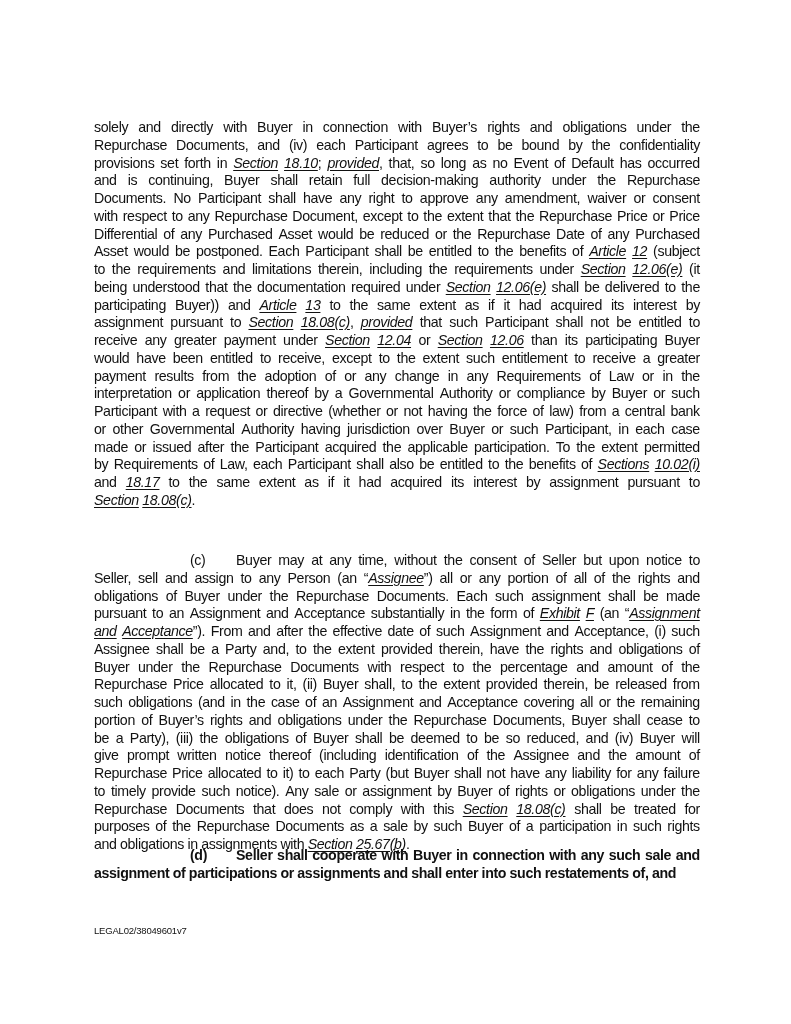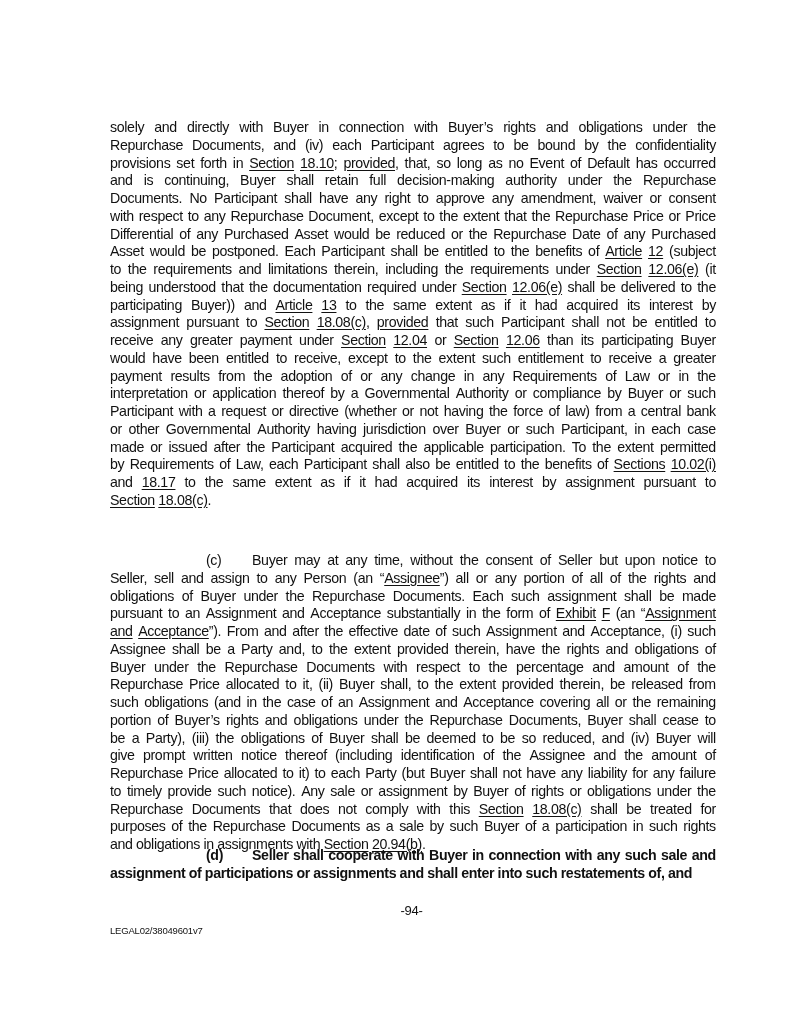--- a/index.html
+++ b/index.html
@@ -1,28 +1,28 @@
 <!DOCTYPE html>
 <html><head>
 <meta charset="utf-8">
 <style>
   html, body { margin: 0; padding: 0; background: #ffffff; }
   body { width: 791px; height: 1024px; position: relative; overflow: hidden; }
-  .page { position: absolute; left: 0; top: 0; width: 654px; height: 1024px; background: #fff; margin-left: 16px; }
+  .page { position: absolute; left: 0; top: 0; width: 654px; height: 1024px; background: #fff; }
   .body-text {
     position: absolute; left: 94px; width: 606px;
     font-family: "Liberation Sans", sans-serif;
     font-size: 14.2px; line-height: 17.75px; color: #111;
     text-align: justify;
     letter-spacing: -0.35px;
     word-spacing: -0.2px;
   }
   .jline { display: flex; justify-content: space-between; white-space: pre; }
   .jline.last { justify-content: flex-start; gap: 0; }
-  u { text-decoration: underline; text-underline-offset: 2px; }
+  u { text-decoration: underline; text-underline-offset: 2px; font-style: italic; }
   .indent-label { display: inline-block; width: 46px; }
   .indent-pad { display: inline-block; width: 96px; }
   #p1 { top: 119px; }
   #p2 { top: 552px; }
   #p3 { top: 847px; font-weight: bold; }
   .page-number {
     position: absolute; top: 903px; left: 0; width: 791px; text-align: center;
     font-family: "Liberation Sans", sans-serif; font-size: 13px; color: #111; letter-spacing: -0.3px;
   }
   .doc-id {
@@ -68,21 +68,20 @@
       <div class="jline" style="height: 17.75px;"><span><span>Buyer</span></span><span><span>under</span></span><span><span>the</span></span><span><span>Repurchase</span></span><span><span>Documents</span></span><span><span>with</span></span><span><span>respect</span></span><span><span>to</span></span><span><span>the</span></span><span><span>percentage</span></span><span><span>and</span></span><span><span>amount</span></span><span><span>of</span></span><span><span>the</span></span></div>
       <div class="jline" style="height: 17.75px;"><span><span>Repurchase</span></span><span><span>Price</span></span><span><span>allocated</span></span><span><span>to</span></span><span><span>it,</span></span><span><span>(ii)</span></span><span><span>Buyer</span></span><span><span>shall,</span></span><span><span>to</span></span><span><span>the</span></span><span><span>extent</span></span><span><span>provided</span></span><span><span>therein,</span></span><span><span>be</span></span><span><span>released</span></span><span><span>from</span></span></div>
       <div class="jline" style="height: 17.75px;"><span><span>such</span></span><span><span>obligations</span></span><span><span>(and</span></span><span><span>in</span></span><span><span>the</span></span><span><span>case</span></span><span><span>of</span></span><span><span>an</span></span><span><span>Assignment</span></span><span><span>and</span></span><span><span>Acceptance</span></span><span><span>covering</span></span><span><span>all</span></span><span><span>or</span></span><span><span>the</span></span><span><span>remaining</span></span></div>
       <div class="jline" style="height: 17.75px;"><span><span>portion</span></span><span><span>of</span></span><span><span>Buyer’s</span></span><span><span>rights</span></span><span><span>and</span></span><span><span>obligations</span></span><span><span>under</span></span><span><span>the</span></span><span><span>Repurchase</span></span><span><span>Documents,</span></span><span><span>Buyer</span></span><span><span>shall</span></span><span><span>cease</span></span><span><span>to</span></span></div>
       <div class="jline" style="height: 17.75px;"><span><span>be</span></span><span><span>a</span></span><span><span>Party),</span></span><span><span>(iii)</span></span><span><span>the</span></span><span><span>obligations</span></span><span><span>of</span></span><span><span>Buyer</span></span><span><span>shall</span></span><span><span>be</span></span><span><span>deemed</span></span><span><span>to</span></span><span><span>be</span></span><span><span>so</span></span><span><span>reduced,</span></span><span><span>and</span></span><span><span>(iv)</span></span><span><span>Buyer</span></span><span><span>will</span></span></div>
       <div class="jline" style="height: 17.75px;"><span><span>give</span></span><span><span>prompt</span></span><span><span>written</span></span><span><span>notice</span></span><span><span>thereof</span></span><span><span>(including</span></span><span><span>identification</span></span><span><span>of</span></span><span><span>the</span></span><span><span>Assignee</span></span><span><span>and</span></span><span><span>the</span></span><span><span>amount</span></span><span><span>of</span></span></div>
       <div class="jline" style="height: 17.75px;"><span><span>Repurchase</span></span><span><span>Price</span></span><span><span>allocated</span></span><span><span>to</span></span><span><span>it)</span></span><span><span>to</span></span><span><span>each</span></span><span><span>Party</span></span><span><span>(but</span></span><span><span>Buyer</span></span><span><span>shall</span></span><span><span>not</span></span><span><span>have</span></span><span><span>any</span></span><span><span>liability</span></span><span><span>for</span></span><span><span>any</span></span><span><span>failure</span></span></div>
       <div class="jline" style="height: 17.75px;"><span><span>to</span></span><span><span>timely</span></span><span><span>provide</span></span><span><span>such</span></span><span><span>notice).</span></span><span><span>Any</span></span><span><span>sale</span></span><span><span>or</span></span><span><span>assignment</span></span><span><span>by</span></span><span><span>Buyer</span></span><span><span>of</span></span><span><span>rights</span></span><span><span>or</span></span><span><span>obligations</span></span><span><span>under</span></span><span><span>the</span></span></div>
       <div class="jline" style="height: 17.75px;"><span><span>Repurchase</span></span><span><span>Documents</span></span><span><span>that</span></span><span><span>does</span></span><span><span>not</span></span><span><span>comply</span></span><span><span>with</span></span><span><span>this</span></span><span style="position: relative;"><u>Section</u></span><span><u>18.08(c)</u></span><span><span>shall</span></span><span><span>be</span></span><span><span>treated</span></span><span><span>for</span></span></div>
       <div class="jline" style="height: 17.75px;"><span><span>purposes</span></span><span><span>of</span></span><span><span>the</span></span><span><span>Repurchase</span></span><span><span>Documents</span></span><span><span>as</span></span><span><span>a</span></span><span><span>sale</span></span><span><span>by</span></span><span><span>such</span></span><span><span>Buyer</span></span><span><span>of</span></span><span><span>a</span></span><span><span>participation</span></span><span><span>in</span></span><span><span>such</span></span><span><span>rights</span></span></div>
-      <div class="jline last" style="height: 17.75px;"><span><span>and</span> </span><span><span>obligations</span> </span><span><span>in</span> </span><span><span>assignments</span> </span><span><span>with</span> </span><span style="position: relative;"><u>Section</u> </span><span><u>20.94(b)</u><span>.</span></span></div>
+      <div class="jline last" style="height: 17.75px;"><span><span>and</span> </span><span><span>obligations</span> </span><span><span>in</span> </span><span><span>assignments</span> </span><span><span>with</span> </span><span style="position: relative;"><u>Section</u> </span><span><u>25.67(b)</u><span>.</span></span></div>
     </div>
   <div class="body-text" id="p3">
       <div class="jline" style="height: 17.75px;"><span><span class="indent-pad"></span><span class="indent-label">(d)</span><span>Seller</span></span><span><span>shall</span></span><span><span>cooperate</span></span><span><span>with</span></span><span><span>Buyer</span></span><span><span>in</span></span><span><span>connection</span></span><span><span>with</span></span><span><span>any</span></span><span><span>such</span></span><span><span>sale</span></span><span><span>and</span></span></div>
       <div class="jline last" style="height: 17.75px;"><span><span>assignment</span> </span><span><span>of</span> </span><span><span>participations</span> </span><span><span>or</span> </span><span><span>assignments</span> </span><span><span>and</span> </span><span><span>shall</span> </span><span><span>enter</span> </span><span><span>into</span> </span><span><span>such</span> </span><span><span>restatements</span> </span><span><span>of,</span> </span><span><span>and</span></span></div>
     </div>
-  <div class="page-number">-94-</div>
   <div class="doc-id">LEGAL02/38049601v7</div>
 </div>
 
 </body></html>

